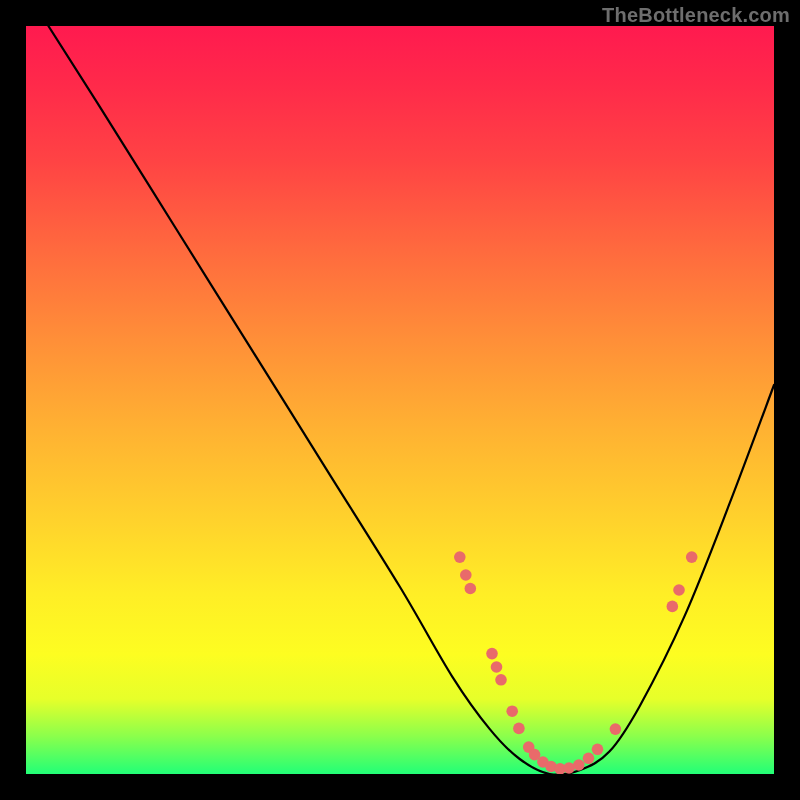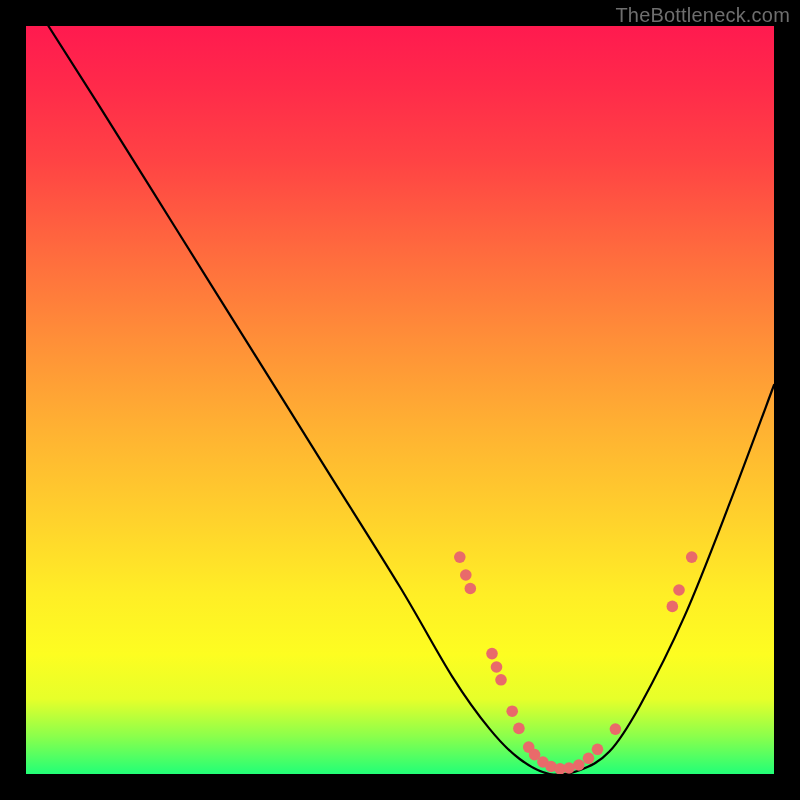--- a/index.html
+++ b/index.html
@@ -31,21 +31,21 @@
       #8aff4c 95%,
       #22ff77 100%
     );
   }
   .watermark {
     position: absolute;
     top: 4px;
     right: 10px;
     color: #6e6e6e;
     font-size: 20px;
-    font-weight: 400;
+    font-weight: 700;
     letter-spacing: 0.2px;
     z-index: 10;
   }
   svg.curve {
     position: absolute;
     left: 0;
     top: 0;
     width: 748px;
     height: 748px;
     z-index: 2;

